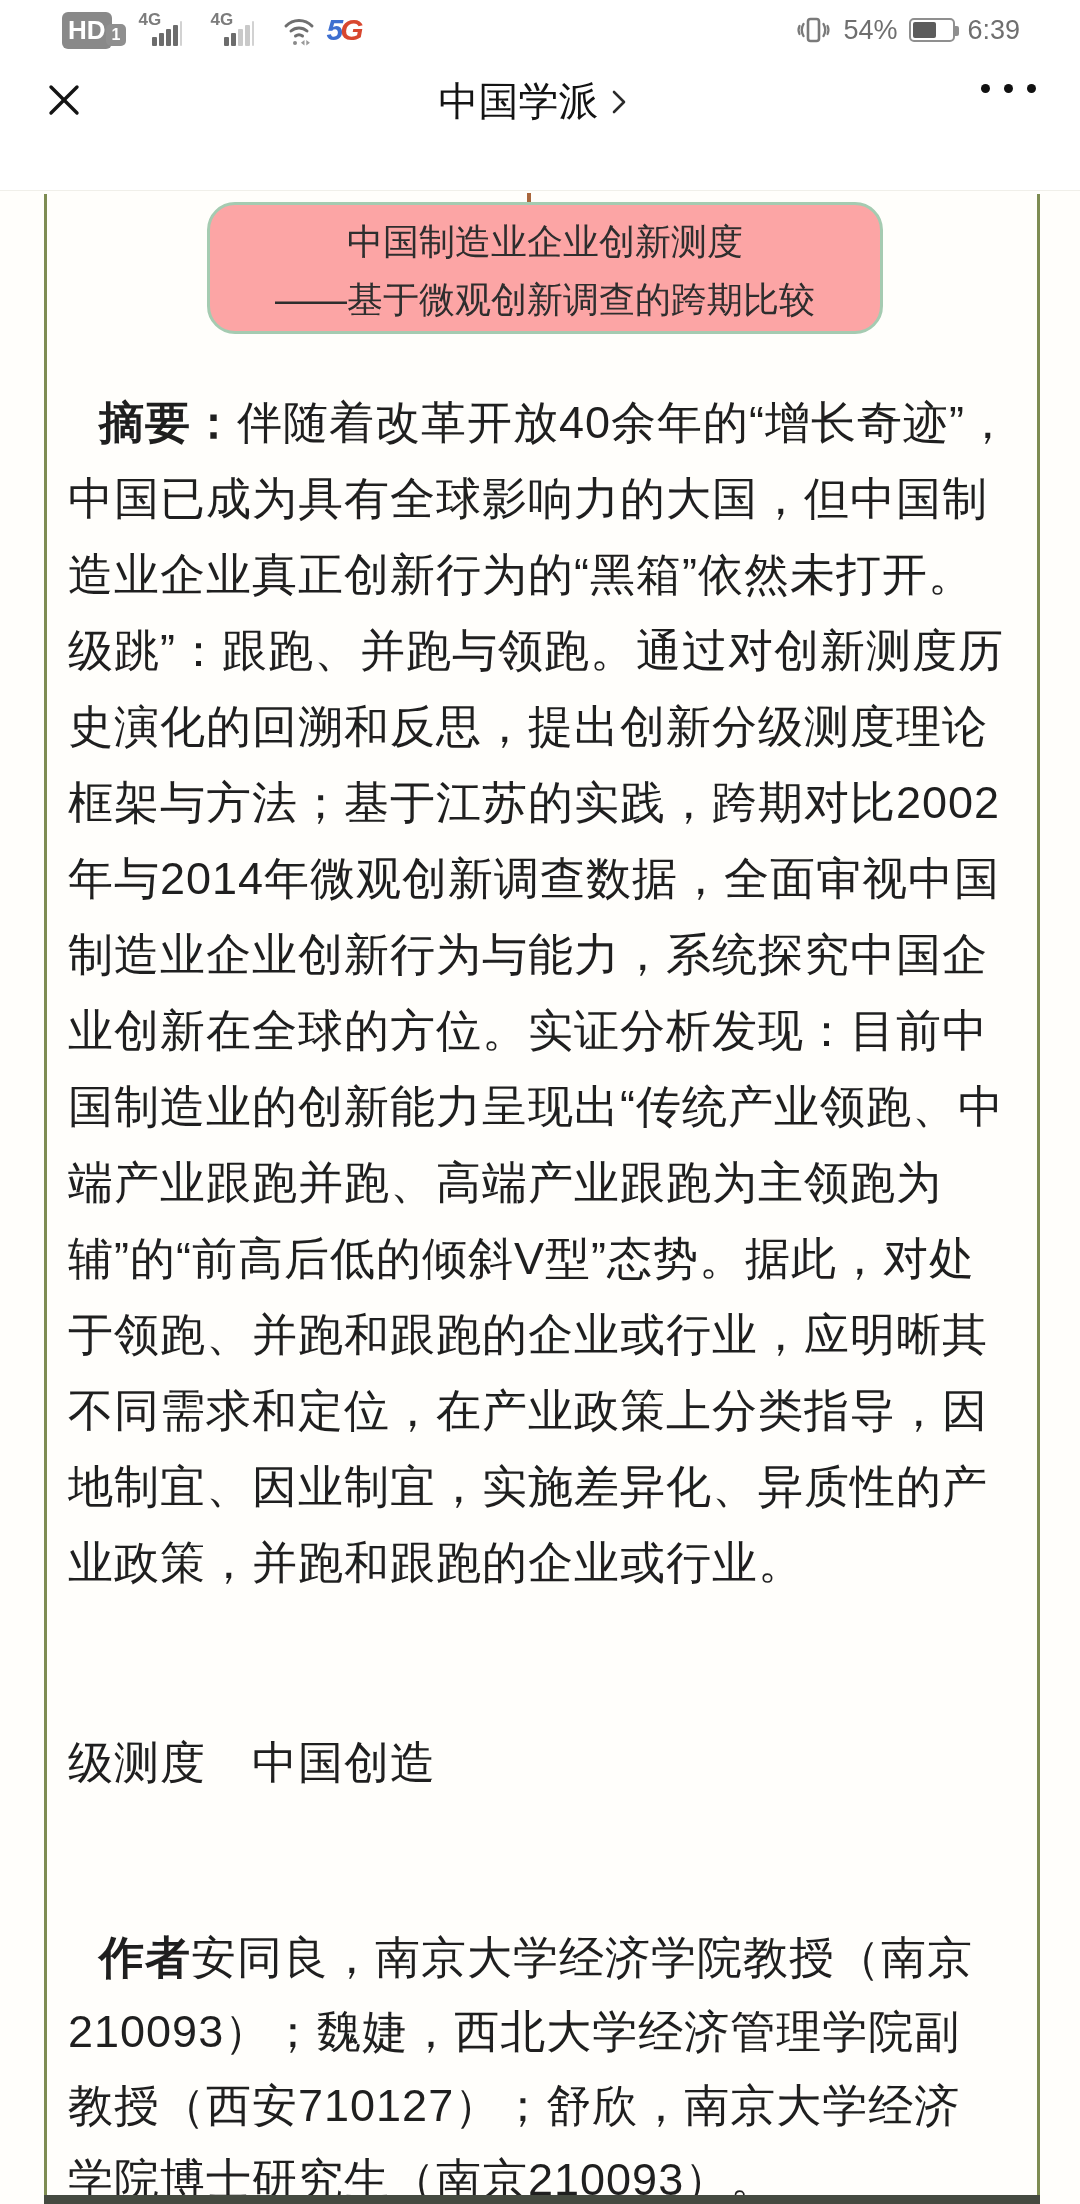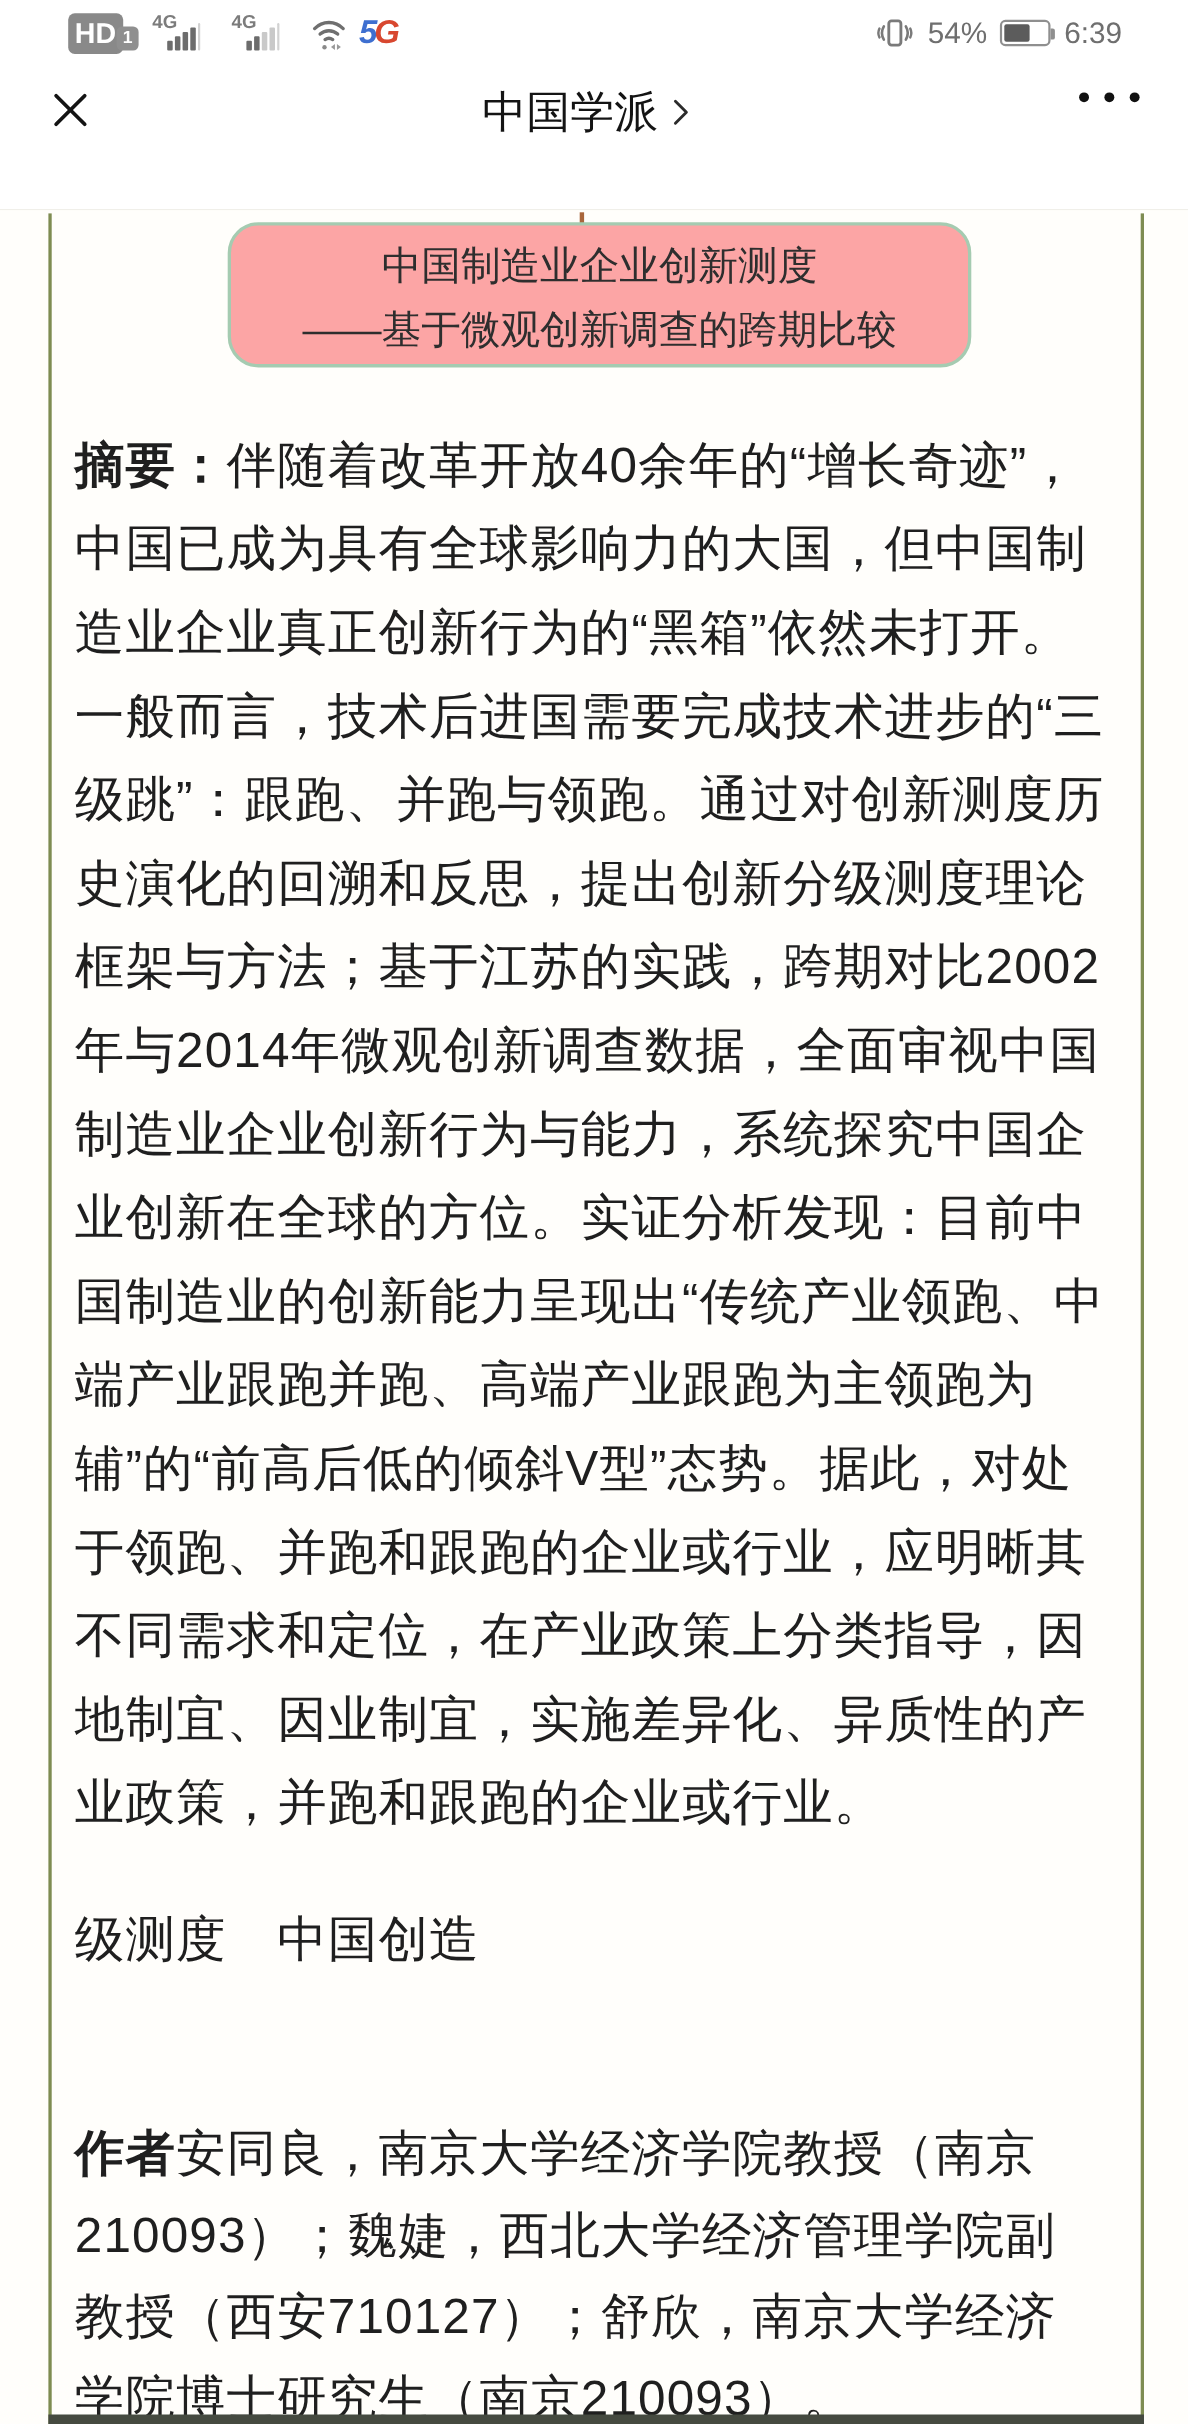--- a/index.html
+++ b/index.html
@@ -34,21 +34,21 @@
   .more-dots span{width:9px;height:9px;border-radius:50%;background:#111;}
   
   .page{position:absolute;top:190px;left:0;width:1080px;height:2014px;background:#fffefb;border-top:1px solid #f0efe9;}
   .rule{position:absolute;top:3px;bottom:0;width:3px;background:#7e8c52;}
   .rule.left{left:44px;}
   .rule.right{left:1037px;}
   .tick{position:absolute;left:527px;top:2px;width:4px;height:21px;background:#a9663c;}
   .title-box{position:absolute;left:207px;top:11px;width:676px;height:132px;border:3px solid #a5cbb1;border-radius:28px;box-sizing:border-box;text-align:center;font-size:36px;line-height:58px;color:#2e2e2e;padding-top:8px;background:#fca5a5;}
   .textblock{position:absolute;left:68px;width:946px;}
   .line{height:76px;line-height:76px;font-size:45px;letter-spacing:1px;white-space:nowrap;color:#1f1f1f;}
-  .b{font-weight:bold;}
+  .b{font-weight:bold;margin-left:31px;}
   .abstract{top:194px;}
   .keywords{top:1534px;}
   .authors{top:1730px;}
   .authors .line{height:74px;line-height:74px;}
   .next-edge{position:absolute;left:44px;top:2004px;width:996px;height:10px;background:#454a40;}
 </style>
 </head>
 <body>
 
 <div class="statusbar">
@@ -133,21 +133,20 @@
 
   <div class="title-box">
     <div>中国制造业企业创新测度</div>
     <div>——基于微观创新调查的跨期比较</div>
   </div>
 
   <div class="textblock abstract">
     <div class="line"><span class="b">摘要：</span><span>伴随着改革开放40余年的“增长奇迹”，</span></div>
     <div class="line">中国已成为具有全球影响力的大国，但中国制</div>
     <div class="line">造业企业真正创新行为的“黑箱”依然未打开。</div>
-    <div class="line">一般而言，技术后进国需要完成技术进步的“三</div>
     <div class="line">级跳”：跟跑、并跑与领跑。通过对创新测度历</div>
     <div class="line">史演化的回溯和反思，提出创新分级测度理论</div>
     <div class="line">框架与方法；基于江苏的实践，跨期对比2002</div>
     <div class="line">年与2014年微观创新调查数据，全面审视中国</div>
     <div class="line">制造业企业创新行为与能力，系统探究中国企</div>
     <div class="line">业创新在全球的方位。实证分析发现：目前中</div>
     <div class="line">国制造业的创新能力呈现出“传统产业领跑、中</div>
     <div class="line">端产业跟跑并跑、高端产业跟跑为主领跑为</div>
     <div class="line">辅”的“前高后低的倾斜V型”态势。据此，对处</div>
     <div class="line">于领跑、并跑和跟跑的企业或行业，应明晰其</div>

